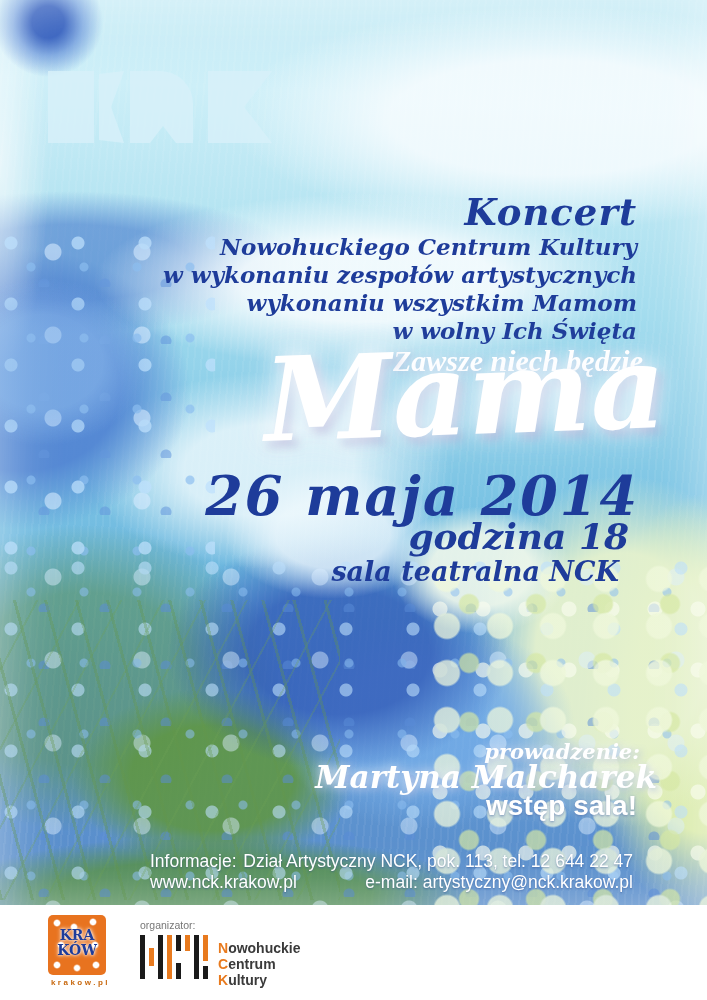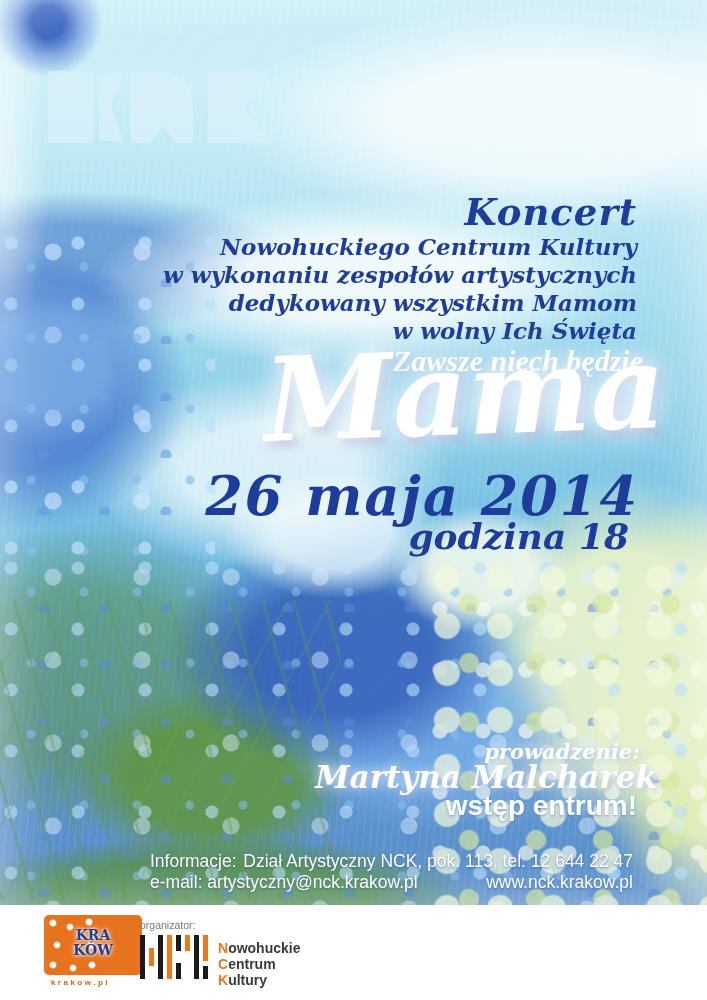--- a/index.html
+++ b/index.html
@@ -83,21 +83,21 @@
   .krakow{position:absolute;left:44px;top:10px;width:66px;text-align:center;}
   .mosaic{position:relative;width:58px;height:60px;margin:0 auto;border-radius:5px;background-color:#e8731f;
     background-image:
       radial-gradient(circle 4px at 9px 8px, #fff 0 2.6px, transparent 4px),
       radial-gradient(circle 4px at 26px 12px, #fff 0 2.4px, transparent 4px),
       radial-gradient(circle 4px at 45px 7px, #fff 0 2.6px, transparent 4px),
       radial-gradient(circle 4px at 13px 30px, #fff 0 2.4px, transparent 4px),
       radial-gradient(circle 4px at 47px 30px, #fff 0 2.6px, transparent 4px),
       radial-gradient(circle 4px at 9px 50px, #fff 0 2.6px, transparent 4px),
       radial-gradient(circle 4px at 29px 53px, #fff 0 2.4px, transparent 4px),
-      radial-gradient(circle 4px at 48px 50px, #fff 0 2.6px, transparent 4px); padding-left: 40px;}
+      radial-gradient(circle 4px at 48px 50px, #fff 0 2.6px, transparent 4px);}
   .mosaic-text{position:absolute;left:0;right:0;top:13px;line-height:15px;
       font-family:"DejaVu Serif",serif;font-weight:bold;font-size:14px;color:#1e3c9a;
       text-shadow:0 0 3px #fff,0 0 5px #fff;}
   .domain{margin-top:3px;font-size:8px;font-weight:bold;letter-spacing:2.5px;color:#c8690f;text-align:right;}
   .org-label{position:absolute;left:140px;top:14px;font-size:10.5px;color:#777;}
   .nck-bars{position:absolute;left:140px;top:30px;width:68px;height:44px;}
   .nck-bars span{position:absolute;width:5px;background:#1a1a1a;}
   .nck-bars .o{background:#e87a1e;}
   .b1{left:0;top:0;height:44px;}   .b2{left:9px;top:13px;height:18px;}
   .b3{left:18px;top:0;height:44px;}.b4{left:27px;top:0;height:44px;}
@@ -127,42 +127,43 @@
           <polygon points="160,0 224,0 196,36 224,72 160,72"></polygon>
         </g>
       </svg>
       
     </div>
 
     <div class="header-block script navy">
       <div class="koncert-title">Koncert</div>
       <div class="koncert-line">Nowohuckiego Centrum Kultury</div>
       <div class="koncert-line">w wykonaniu zespołów artystycznych</div>
-      <div class="koncert-line">dedykowany wszystkim Mamom</div>
+      <div class="koncert-line">wykonaniu wszystkim Mamom</div>
       <div class="koncert-line">w wolny Ich Święta</div>
     </div>
 
     <div class="kicker script whiteglow">Zawsze niech będzie</div>
     <div class="mama script">Mama</div>
 
     <div class="event-date script navy">26 maja 2014</div>
     <div class="event-time script navy">godzina 18</div>
+    <div class="event-venue script navy">sala teatralna NCK</div>
 
     <div class="host-label script whiteglow">prowadzenie:</div>
     <div class="host-name script whiteglow">Martyna Malcharek</div>
-    <div class="admission">wstęp entrum!</div>
+    <div class="admission">wstęp sala!</div>
 
     <div class="info">
       <div class="info-row">
         <span>Informacje:</span>
         <span>Dział Artystyczny NCK, pok. 113, tel. 12 644 22 47</span>
       </div>
       <div class="info-row">
+        <span>www.nck.krakow.pl</span>
         <span>e-mail: artystyczny@nck.krakow.pl</span>
-        <span>www.nck.krakow.pl</span>
       </div>
     </div>
   </div>
 
   <div class="footer">
     <div class="krakow">
       <div class="mosaic">
         <div class="mosaic-text">
           <div>KRA</div>
           <div>KÓW</div>

